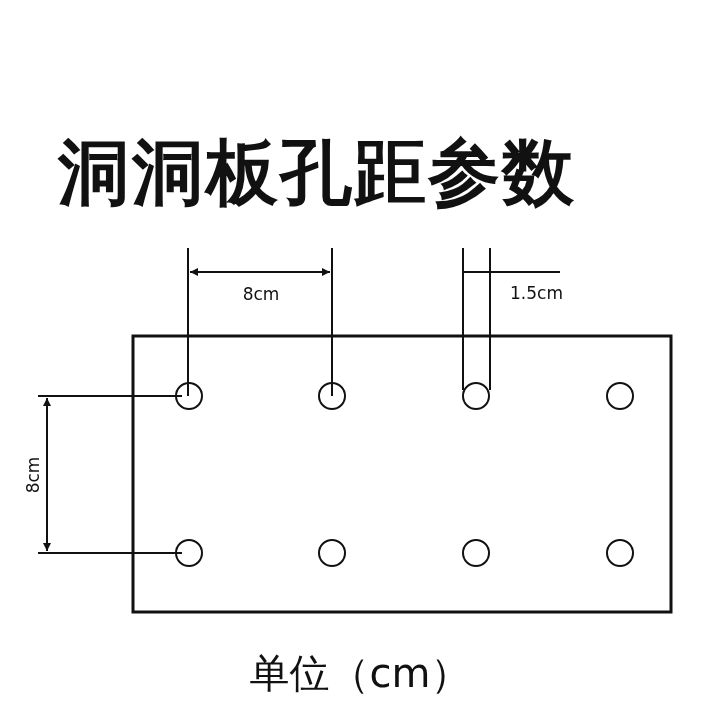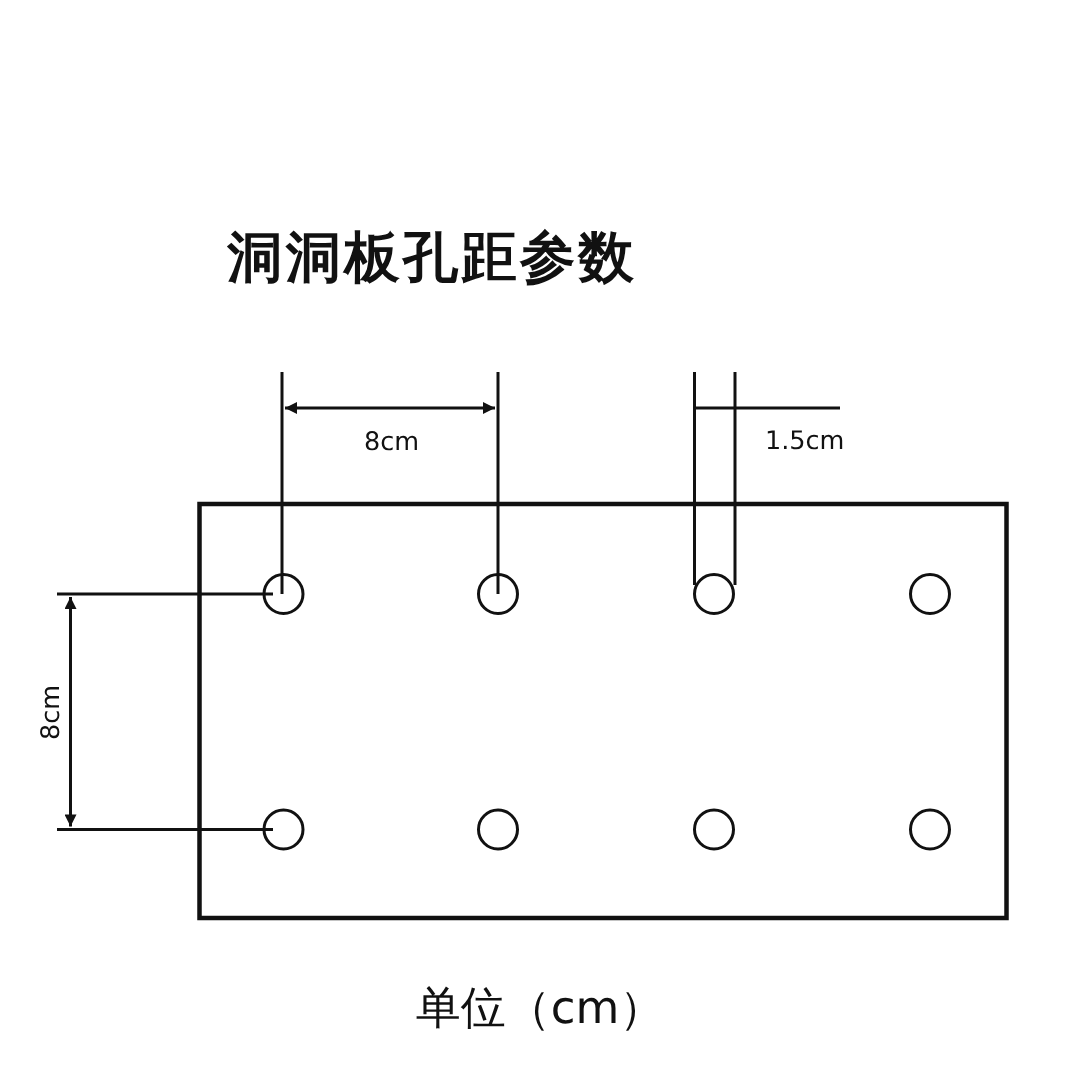--- a/index.html
+++ b/index.html
@@ -1,21 +1,21 @@
 <!DOCTYPE html>
 <html><head>
 <meta charset="utf-8">
 <style>
   html, body { margin: 0; padding: 0; background: #ffffff; }
   body { width: 720px; height: 720px; position: relative; overflow: hidden;
          font-family: "DejaVu Sans", "Liberation Sans", sans-serif; color: #111; }
-  .title { position: absolute; left: 0; top: 132px; width: 576px; text-align: center;
-           font-size: 37px; font-weight: bold; letter-spacing: 2px; line-height: 80px; }
+  .title { position: absolute; left: 0; top: 132px; width: 576px; text-align: right;
+           font-size: 72px; font-weight: bold; letter-spacing: 2px; line-height: 80px; }
   .unit { position: absolute; left: 0; top: 646px; width: 720px; text-align: center;
-          font-size: 30px; line-height: 54px; }
+          font-size: 40px; line-height: 54px; }
   svg { position: absolute; left: 0; top: 0; }
   .dimtext { font-family: "DejaVu Sans", sans-serif; font-size: 17px; fill: #111; }
 </style>
 </head>
 <body>
 
 <div class="title">洞洞板孔距参数</div>
 
 <svg width="720" height="720" viewBox="0 0 720 720">
   <defs>

